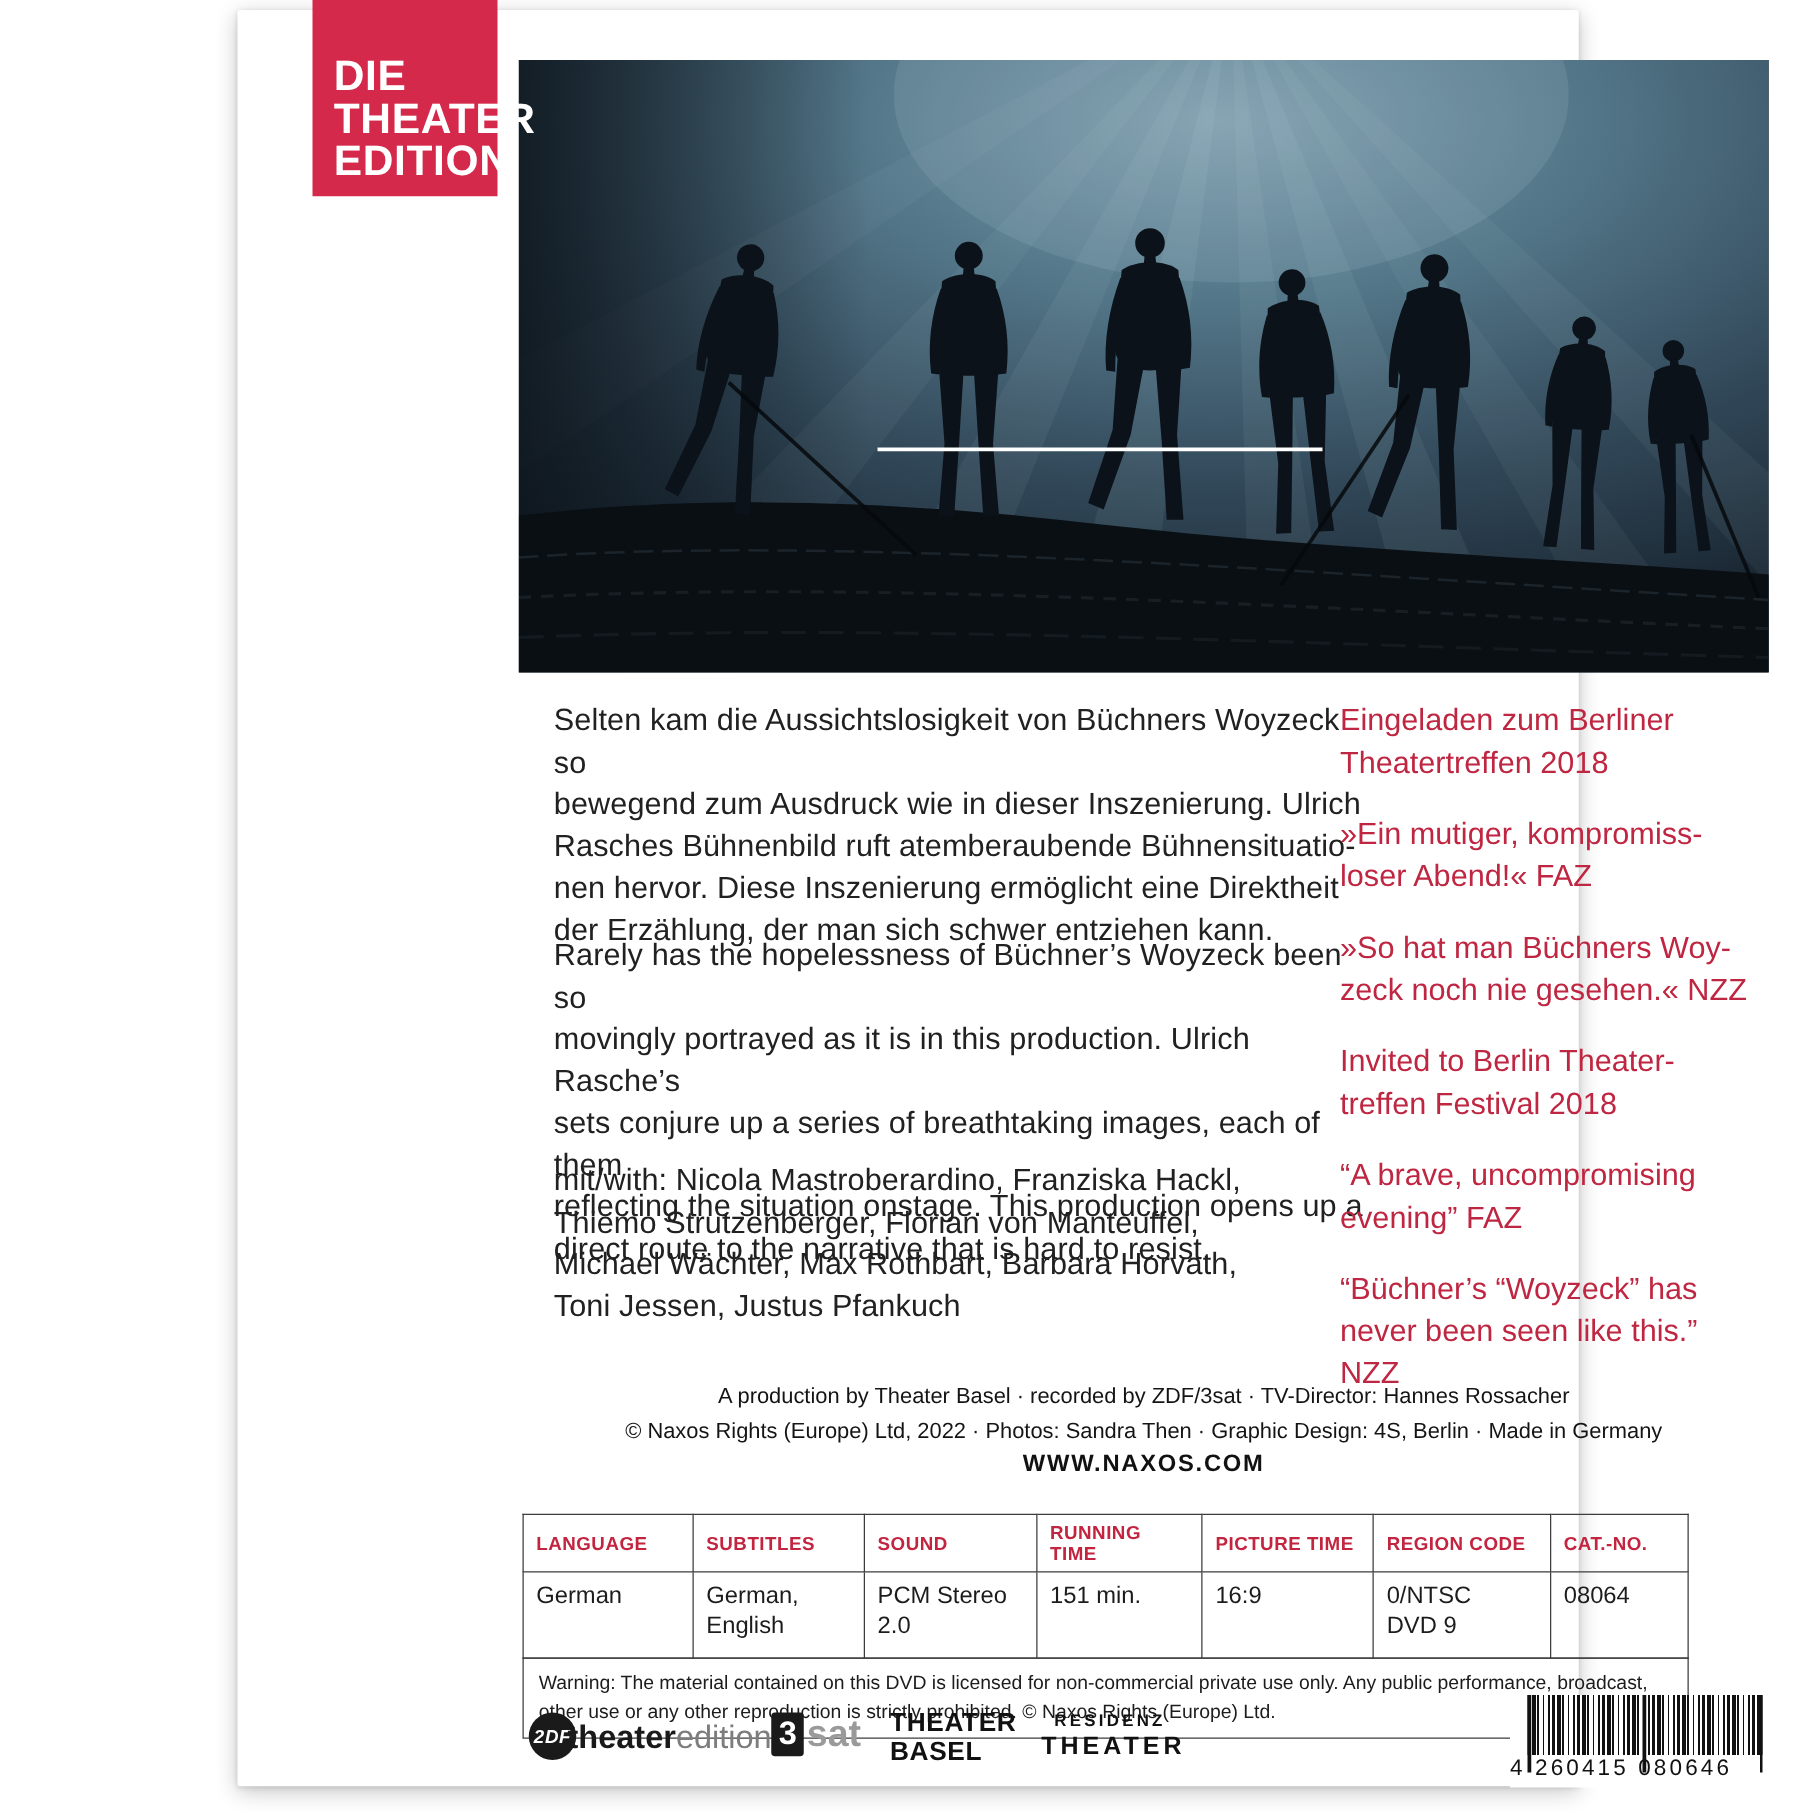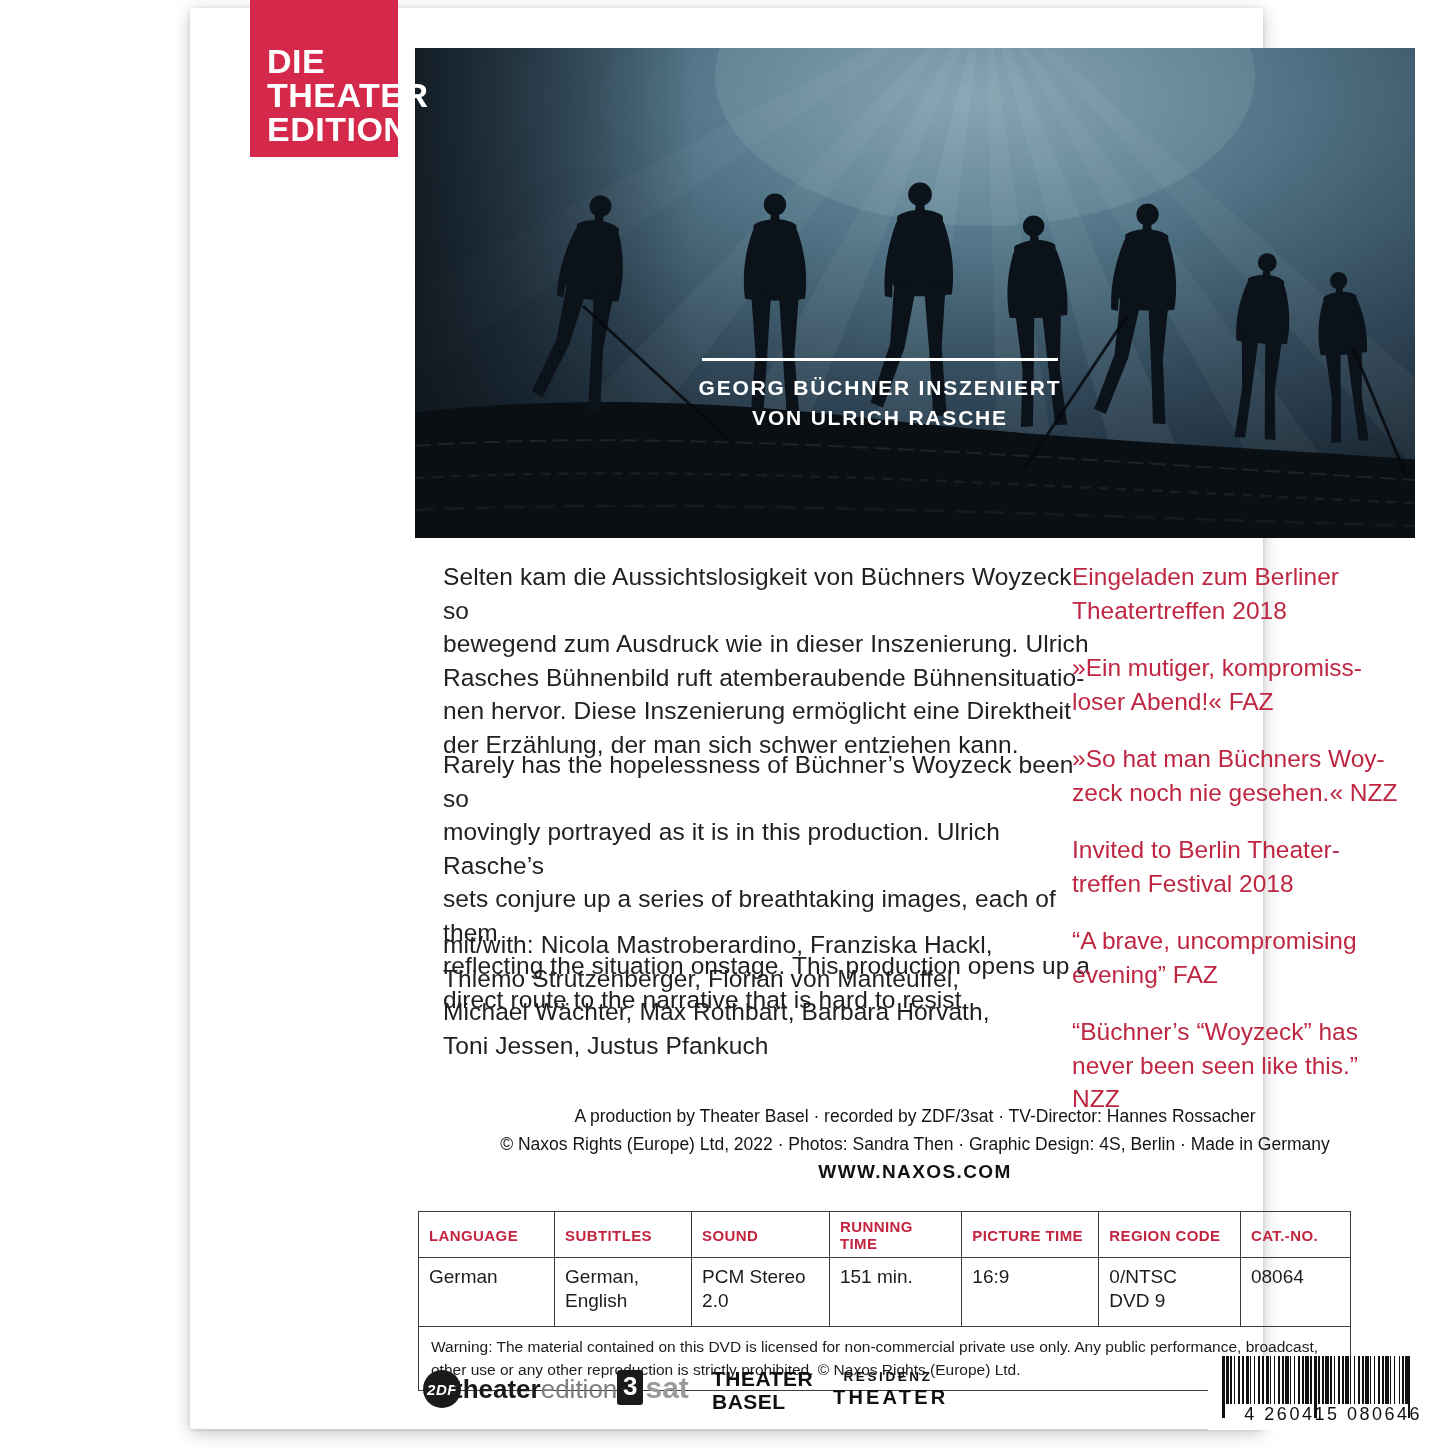--- a/index.html
+++ b/index.html
@@ -79,21 +79,21 @@
   #barcode { position:absolute; left:1018px; top:1348px; width:214px; height:74px; background:#fff; }
   #barcode .bars { position:absolute; left:14px; top:0; width:188px; height:48px;
     background:repeating-linear-gradient(90deg,
       #111 0px,#111 2px,#fff 2px,#fff 3.5px,
       #111 3.5px,#111 7px,#fff 7px,#fff 8px,
       #111 8px,#111 9.5px,#fff 9.5px,#fff 12.5px,
       #111 12.5px,#111 13.5px,#fff 13.5px,#fff 16.5px,
       #111 16.5px,#111 18px,#fff 18px,#fff 20px); }
   #barcode .guard { position:absolute; top:0; width:2.5px; height:62px; background:#111; }
   #barcode .g1 { left:14px; } #barcode .g2 { left:106px; } #barcode .g3 { left:199.5px; }
-  #barcode .num { position:absolute; left:0; top:48px; width:214px; text-align:right;
+  #barcode .num { position:absolute; left:0; top:48px; width:214px; text-align:left;
                   color:#111; font-size:18px; letter-spacing:2.5px; background:transparent; }
 </style>
 </head>
 <body>
 
 <div id="page">
   <div id="card">
 
     <div id="photo">
       <svg viewBox="0 0 1000 490" preserveAspectRatio="none">
@@ -163,22 +163,20 @@
 
         <g stroke="#06090c" stroke-width="3" opacity="0.85">
           <line x1="168" y1="258" x2="318" y2="396"></line>
           <line x1="712" y1="268" x2="610" y2="420"></line>
           <line x1="938" y1="300" x2="992" y2="430"></line>
         </g>
       </svg>
 
       <div id="title-block">
         <div class="rule"></div>
-        <div class="sub">GEORG BÜCHNER INSZENIERT
-VON ULRICH RASCHE</div>
       </div>
     </div>
 
     <div id="german" class="para">Selten kam die Aussichtslosigkeit von Büchners Woyzeck so
 bewegend zum Ausdruck wie in dieser Inszenierung. Ulrich
 Rasches Bühnenbild ruft atemberaubende Bühnensituatio-
 nen hervor. Diese Inszenierung ermöglicht eine Direktheit
 der Erzählung, der man sich schwer entziehen kann.</div>
     <div id="english" class="para">Rarely has the hopelessness of Büchner’s Woyzeck been so
 movingly portrayed as it is in this production. Ulrich Rasche’s

